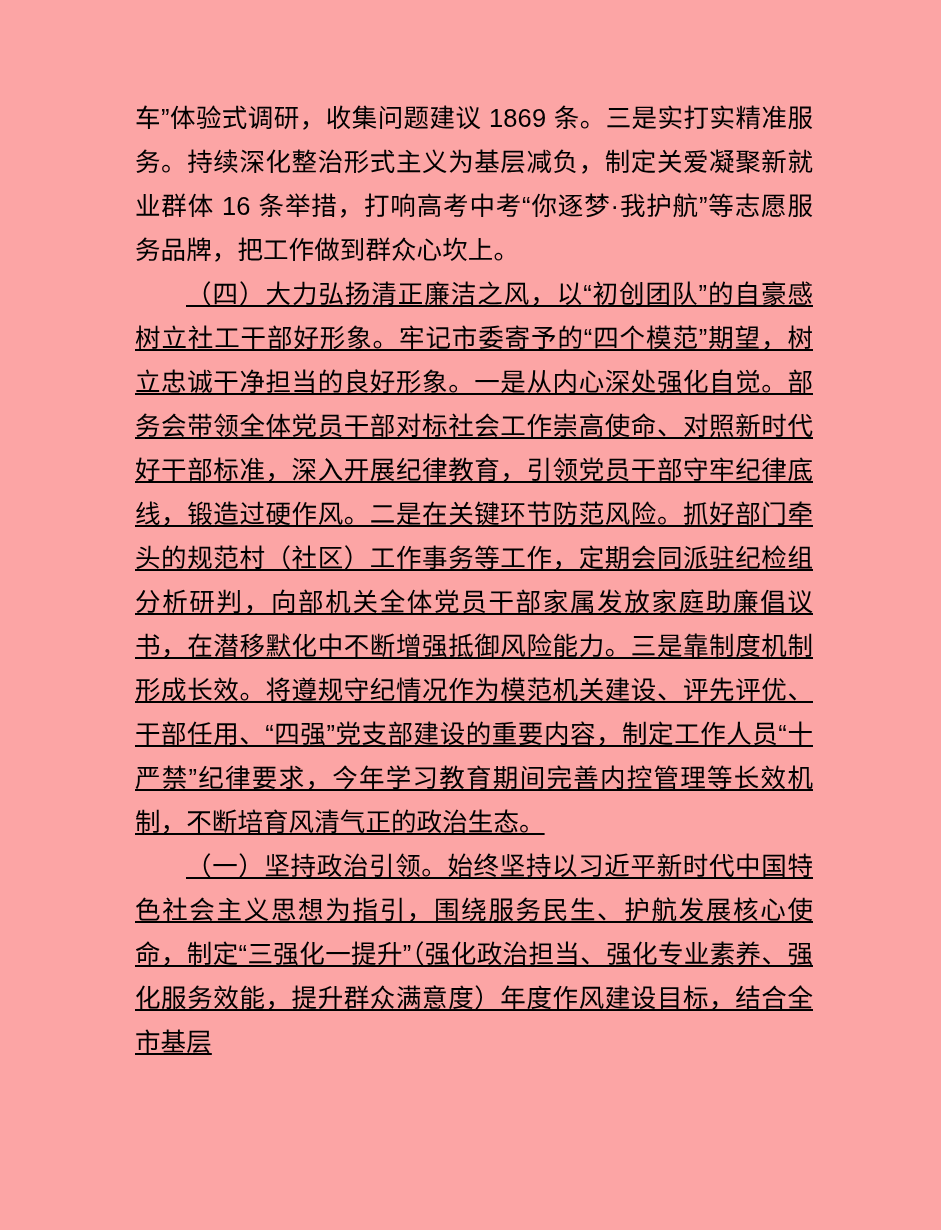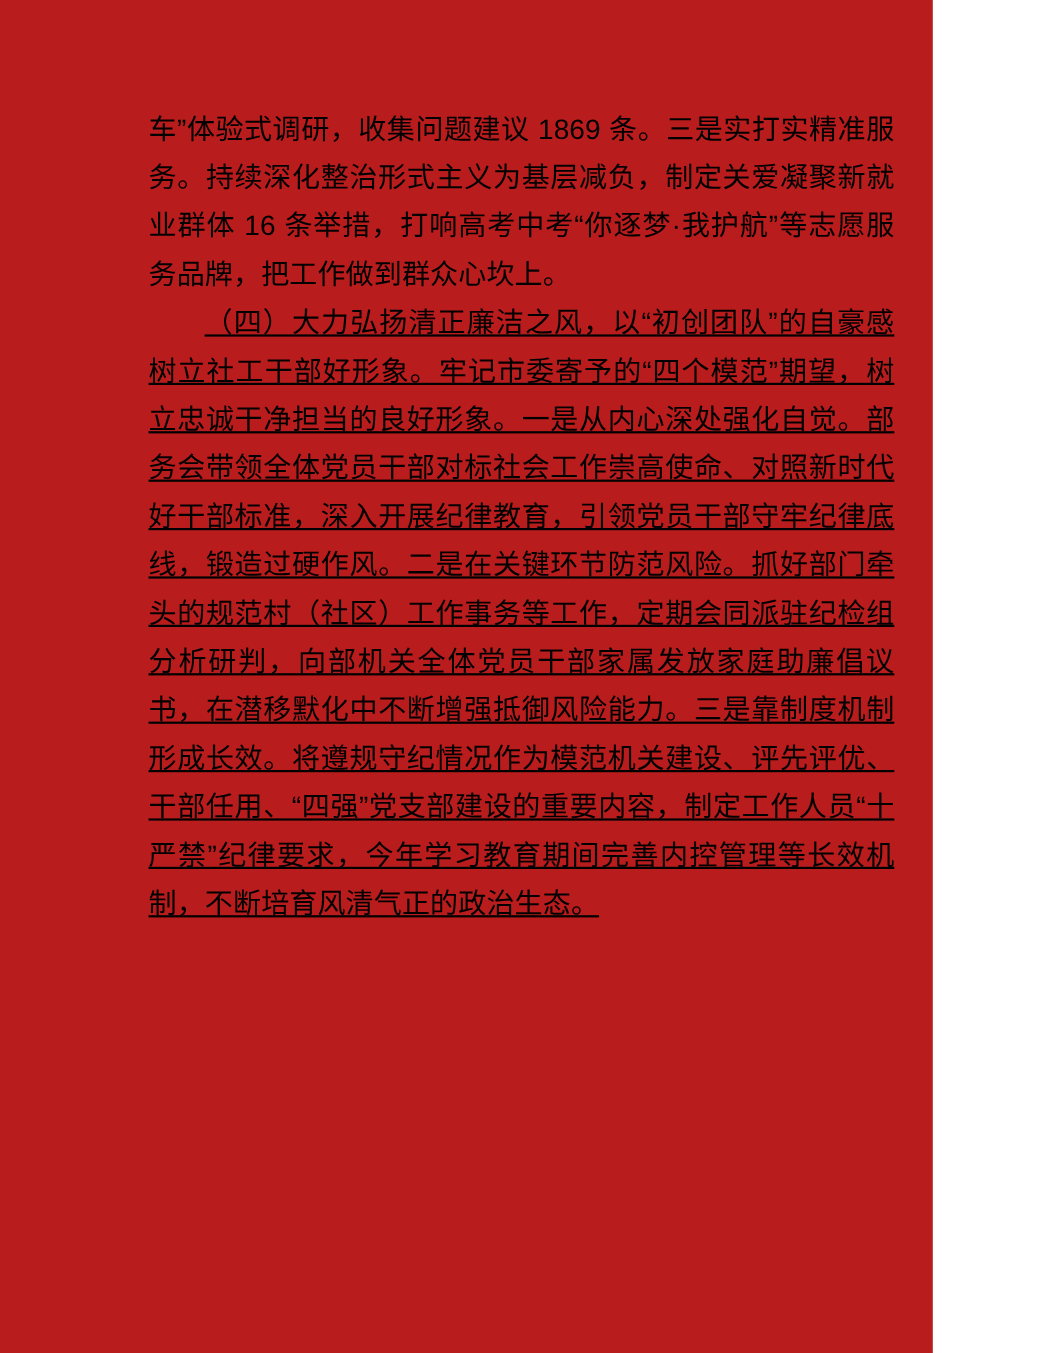--- a/index.html
+++ b/index.html
@@ -3,23 +3,23 @@
 <meta charset="utf-8">
 <title>Document</title>
 <style>
   html, body {
     margin: 0;
     padding: 0;
     background: #ffffff;
   }
   .page {
     position: relative;
-    width: 848px;
+    width: 941px;
     height: 1230px;
-    background: #b91c1c;
+    background: #fca5a5;
     overflow: hidden;
     box-sizing: border-box;
   }
   .text-column {
     position: absolute;
     left: 135px;
     top: 96px;
     width: 678px;
   }
   .para {
@@ -46,15 +46,16 @@
 <body>
 
 <div class="page">
   <div class="text-column">
 
     <p class="para">车”体验式调研，收集问题建议 1869 条。三是实打实精准服务。持续深化整治形式主义为基层减负，制定关爱凝聚新就业群体 16 条举措，打响高考中考“你逐梦·我护航”等志愿服务品牌，把工作做到群众心坎上。</p>
 
     <p class="para indent">（四）大力弘扬清正廉洁之风，以“初创团队”的自豪感树立社工干部好形象。牢记市委寄予的“四个模范”期望，树立忠诚干净担当的良好形象。一是从内心深处强化自觉。部务会带领全体党员干部对标社会工作崇高使命、对照新时代好干部标准，深入开展纪律教育，引领党员干部守牢纪律底线，锻造过硬作风。二是在关键环节防范风险。抓好部门牵头的规范村（社区）工作事务等工作，定期会同派驻纪检组分析研判，向部机关全体党员干部家属发放家庭助廉倡议书，在潜移默化中不断增强抵御风险能力。三是靠制度机制形成长效。将遵规守纪情况作为模范机关建设、评先评优、干部任用、“四强”党支部建设的重要内容，制定工作人员“十严禁”纪律要求，今年学习教育期间完善内控管理等长效机制，不断培育风清气正的政治生态。</p>
 
 
+    <p class="para indent">（一）坚持政治引领。始终坚持以习近平新时代中国特色社会主义思想为指引，围绕服务民生、护航发展核心使命，制定“三强化一提升”（强化政治担当、强化专业素养、强化服务效能，提升群众满意度）年度作风建设目标，结合全市基层</p>
 
   </div>
 </div>
 
 </body></html>

